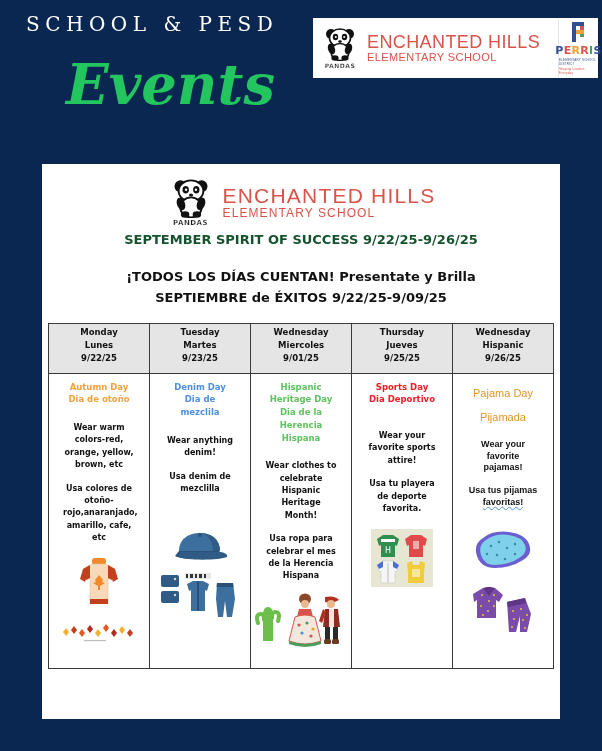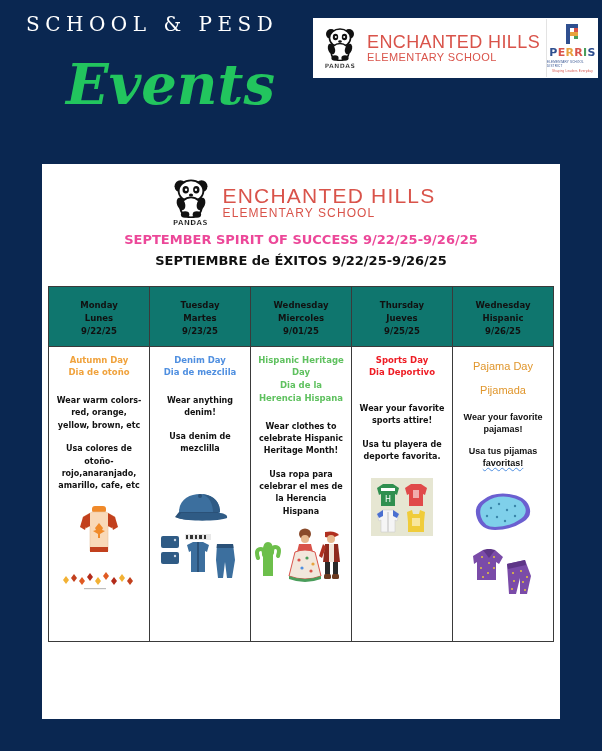--- a/index.html
+++ b/index.html
@@ -49,21 +49,21 @@
   .logo-words { margin-left: 6px; line-height: 1.05; }
   .logo-l1 {
     color: #d9534a; font-size: 18px; font-weight: 400; letter-spacing: 0.4px;
     font-family: "Liberation Sans", sans-serif;
   }
   .logo-l2 {
     color: #d9534a; font-size: 11px; font-weight: 400; letter-spacing: 0.4px;
     font-family: "Liberation Sans", sans-serif;
   }
   .district-logo {
-    width: 52px; height: 58px; background: #ffffff;
+    width: 40px; height: 58px; background: #ffffff;
     border-left: 1px solid #e3e3e3;
     display: flex; flex-direction: column; align-items: center; justify-content: center;
     padding: 2px 0;
   }
   .dl-p { line-height: 1; }
   .dl-word {
     font-family: "DejaVu Sans", sans-serif; font-size: 11px; font-weight: 700;
     letter-spacing: 0.3px; margin-top: 1px;
   }
   .dl-word span:nth-child(1){color:#2f4f8f}
@@ -96,48 +96,48 @@
   .fl-l1 { color: #d9534a; font-size: 21px; letter-spacing: 1.2px; }
   .fl-l2 { color: #d9534a; font-size: 12px; letter-spacing: 1.1px; }
 
   .msg-block { text-align: center; padding: 0 20px; }
   .msg-en1 {
     font-family: "DejaVu Sans", sans-serif;
     font-size: 14px; font-weight: 700; color: #111; margin-top: 20px;
   }
   .msg-en2 {
     font-family: "DejaVu Sans", sans-serif;
-    font-size: 13px; font-weight: 700; color: #ec4899; margin-top: 5px;
+    font-size: 13px; font-weight: 700; color: #14532d; margin-top: 5px;
   }
   .msg-es1 {
     font-family: "DejaVu Sans", sans-serif;
     font-size: 13px; font-weight: 700; color: #111; margin-top: 22px;
   }
   .msg-es2 {
     font-family: "DejaVu Sans", sans-serif;
     font-size: 13px; font-weight: 700; color: #111; margin-top: 6px;
   }
 
   
   .table-wrap { padding: 0 6px; margin-top: 18px; }
   table.sched {
     width: 100%; border-collapse: collapse; table-layout: fixed;
     border: 1px solid #3a3a3a;
   }
   table.sched th, table.sched td {
     border: 1px solid #3a3a3a; vertical-align: top;
   }
   table.sched th {
-    background: #0f766e;
-    padding: 12px 2px 7px;
+    background: #e5e5e5;
+    padding: 2px 2px 7px;
     font-family: "DejaVu Sans", sans-serif;
     font-size: 8.5px; font-weight: 700; color: #111;
     line-height: 1.55; text-align: center;
   }
-  table.sched td { background: #ffffff; padding: 7px 7px 4px; height: 295px; }
+  table.sched td { background: #ffffff; padding: 7px 14px 4px; height: 295px; }
 
   .day-title {
     text-align: center; font-family: "DejaVu Sans", sans-serif;
     font-size: 8.5px; font-weight: 700; line-height: 1.5;
   }
   .day-title.c0 { color: #f0a23c; }
   .day-title.c1 { color: #4f8fe0; }
   .day-title.c2 { color: #5fc15f; }
   .day-title.c3 { color: #ee1c24; }
   .day-title.c4 { color: #e0962c; font-family: "Liberation Sans", sans-serif; font-weight: 400; font-size: 11px; line-height: 2.2; }
@@ -228,21 +228,22 @@
         <div class="pandas-word" style="font-size:7px">PANDAS</div>
       </div>
       <div class="fl-words">
         <div class="fl-l1">ENCHANTED HILLS</div>
         <div class="fl-l2">ELEMENTARY SCHOOL</div>
       </div>
     </div>
 
     <div class="msg-block">
       <div class="msg-en2">SEPTEMBER SPIRIT OF SUCCESS 9/22/25-9/26/25</div>
-      <div class="msg-es2">SEPTIEMBRE de ÉXITOS  9/22/25-9/26/25</div>
+      <div class="msg-es1">¡TODOS LOS DÍAS CUENTAN! Presentate y Brilla</div>
+      <div class="msg-es2">SEPTIEMBRE de ÉXITOS  9/22/25-9/09/25</div>
     </div>
 
     <div class="table-wrap">
       <table class="sched">
         <thead>
           <tr>
             <th>
               <div>Monday</div>
               <div>Lunes</div>
               <div>9/22/25</div>

